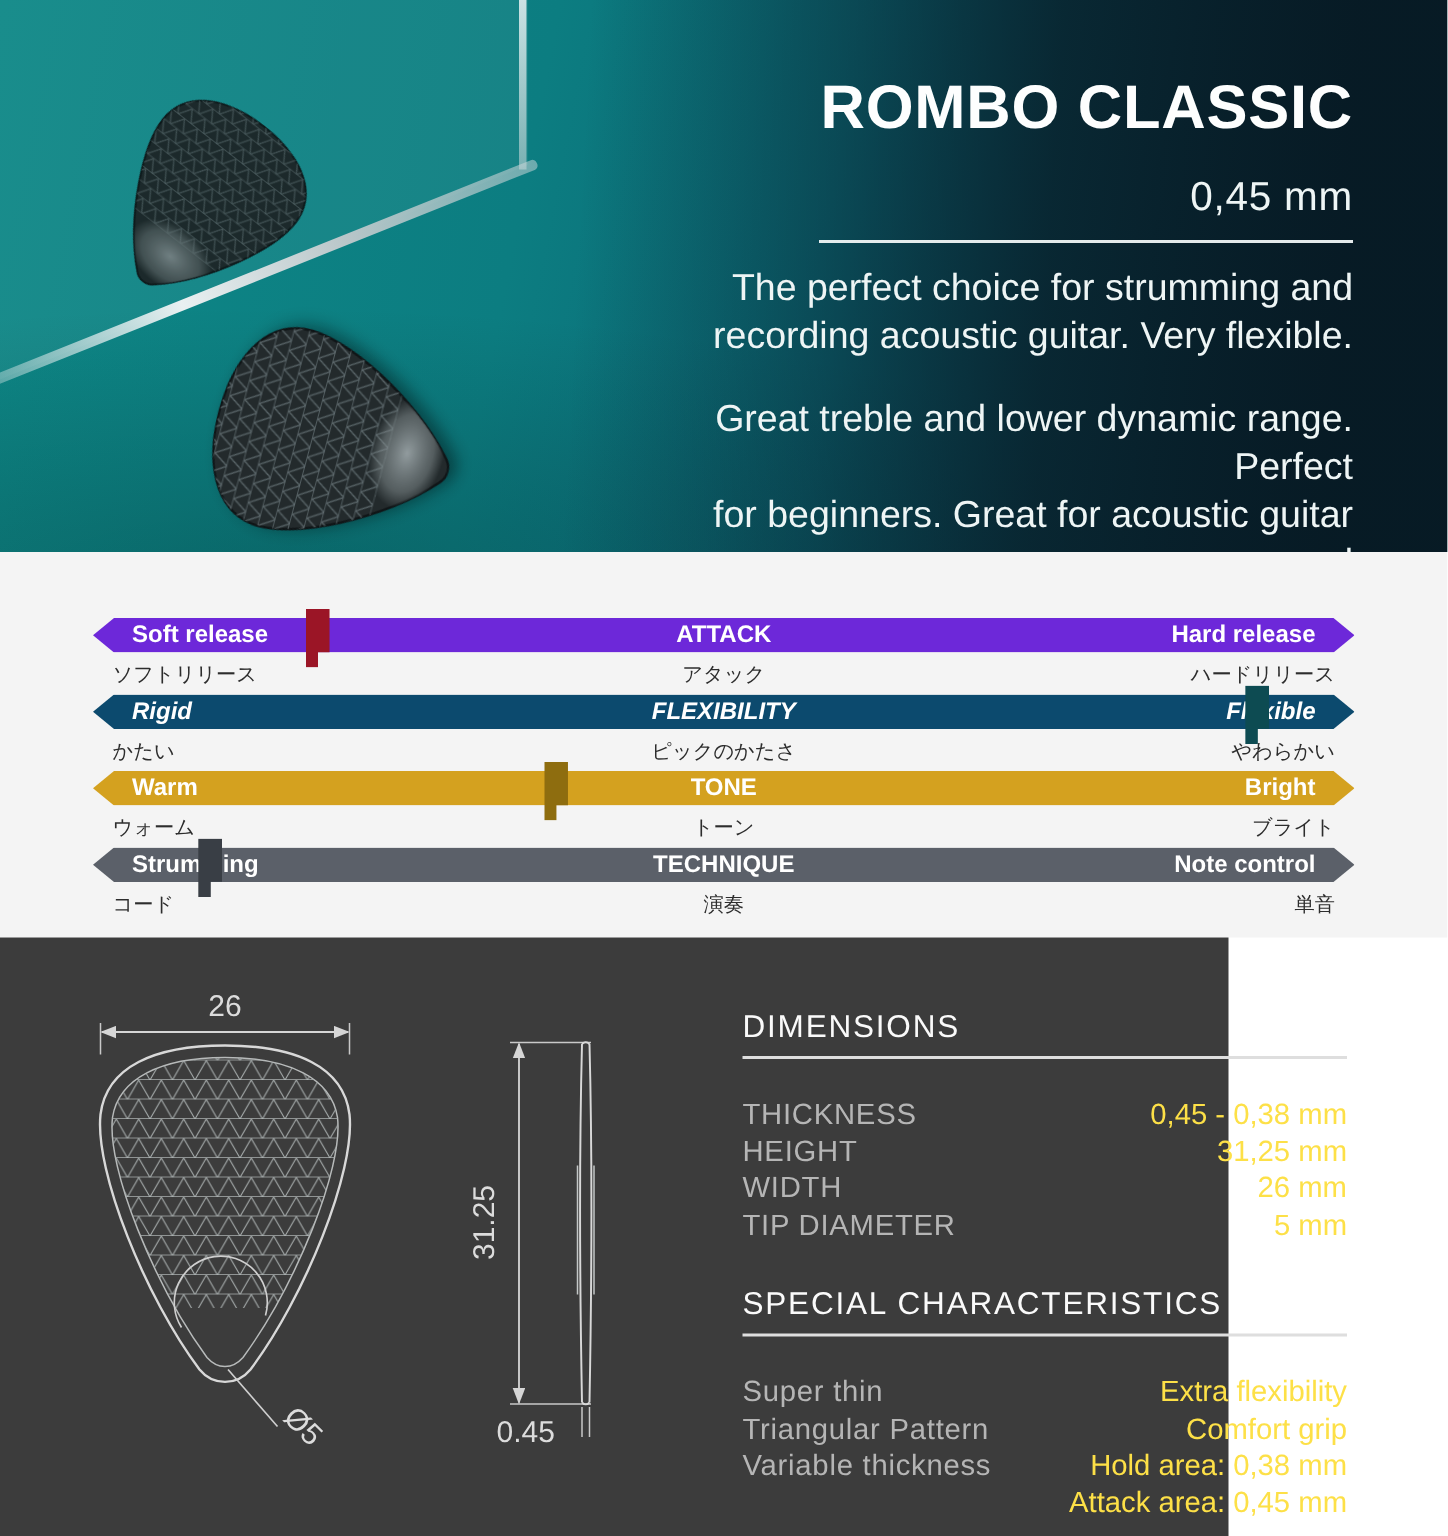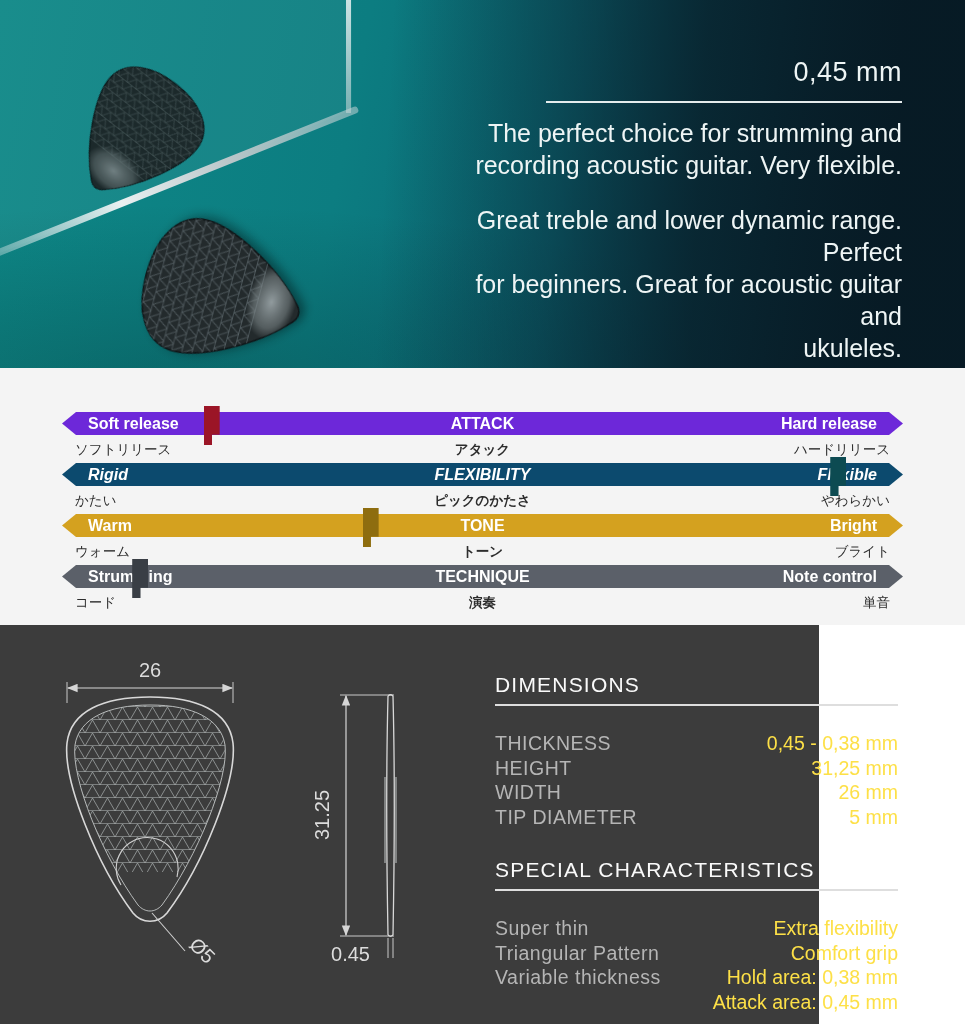--- a/index.html
+++ b/index.html
@@ -21,40 +21,40 @@
   .pick-main { position:absolute; left:128px; top:168px; width:180px; height:250px;
           transform:rotate(-75deg) scale(0.82,0.72); transform-origin:center;
           filter:drop-shadow(3px 7px 7px rgba(0,10,12,0.45)); }
   .pick-reflection { position:absolute; left:48px; top:8px; width:180px; height:250px;
           transform:rotate(38deg) scale(0.68,0.60); transform-origin:center;
           opacity:0.93; filter:blur(0.7px) brightness(0.82); }
   .hero-shade { position:absolute; inset:0; pointer-events:none;
           background:linear-gradient(93deg,rgba(10,40,50,0) 40%,rgba(9,35,46,0.45) 57%,rgba(8,30,40,0.82) 72%,rgba(7,26,36,0.97) 92%); }
   .hero-text { position:absolute; top:50px; right:63px; width:432px; text-align:right; color:#eef5f5; }
   .hero-title { font-size:41px; font-weight:bold; letter-spacing:0.5px; line-height:1.05; color:#fdfefe; }
-  .hero-sub { font-size:27px; font-weight:normal; margin-top:7px; letter-spacing:0.5px; }
+  .hero-sub { font-size:27px; font-weight:normal; margin-top:23px; letter-spacing:0.5px; }
   .hero-divider { width:356px; margin:13px 0 0 auto; border:0; border-top:2px solid rgba(240,246,246,0.95); }
   .hero-p { margin-top:14px; font-size:25px; line-height:1.28; }
   .hero-p + .hero-p { margin-top:23px; }
   .hero-p span { display:block; }
 
   
   .attrs { width:965px; height:257px; background:#f4f4f4; padding:44px 62px 0; }
   .bar-group { margin-bottom:1px; }
   .bar-wrap { position:relative; height:23px; }
   .bar { position:absolute; inset:0; display:flex; align-items:center; justify-content:space-between;
          clip-path:polygon(14px 0, calc(100% - 14px) 0, 100% 50%, calc(100% - 14px) 100%, 14px 100%, 0 50%); }
   .bar-label { color:#ffffff; font-weight:bold; font-size:16px; line-height:1; padding:0 26px; white-space:nowrap; }
   .bar-label.center { position:absolute; left:50%; transform:translateX(-50%); padding:0; }
   .marker { position:absolute; top:-6px; width:16px; height:39px; transform:translateX(-50%);
             clip-path:polygon(0 0,100% 0,100% 74%,52% 74%,52% 100%,0 100%); }
   .jp-row { position:relative; height:24px; margin-top:3px; font-size:13.5px; color:#2d2d2d;
             display:flex; align-items:center; }
   .jp-left { padding-left:13px; }
-  .jp-center { position:absolute; left:50%; transform:translateX(-50%);font-weight:bold; }
+  .jp-center { position:absolute; left:50%; transform:translateX(-50%); }
   .jp-right { margin-left:auto; padding-right:13px; }
 
   
   .specs { position:relative; width:819px; height:399px; background:#3c3c3c; color:#e2e2e2; }
   .drawing { position:absolute; }
   .drawing text { font-family:"Liberation Sans","DejaVu Sans",sans-serif; fill:#dcdcdc; }
   .spec-col { position:absolute; left:495px; top:0; width:403px; }
   .spec-heading { margin-top:48px; font-size:21px; letter-spacing:1.2px; color:#fafafa;
                   padding-bottom:7px; border-bottom:2px solid #dedede; }
   .spec-heading.second { margin-top:29px; }
@@ -99,20 +99,21 @@
   </svg>
   <div class="glass-edge-diagonal"></div>
   <div class="glass-edge-vertical"></div>
   <svg class="pick-main" viewBox="0 0 180 250">
     <use href="#pickShape"></use>
   </svg>
 
   <div class="hero-shade"></div>
 
   <div class="hero-text">
+    <div class="hero-title">ROMBO CLASSIC</div>
     <div class="hero-sub">0,45 mm</div>
     <hr class="hero-divider">
     <div class="hero-p">
       <span>The perfect choice for strumming and</span>
       <span>recording acoustic guitar. Very flexible.</span>
     </div>
     <div class="hero-p">
       <span>Great treble and lower dynamic range. Perfect</span>
       <span>for beginners. Great for acoustic guitar and</span>
       <span>ukuleles.</span>

